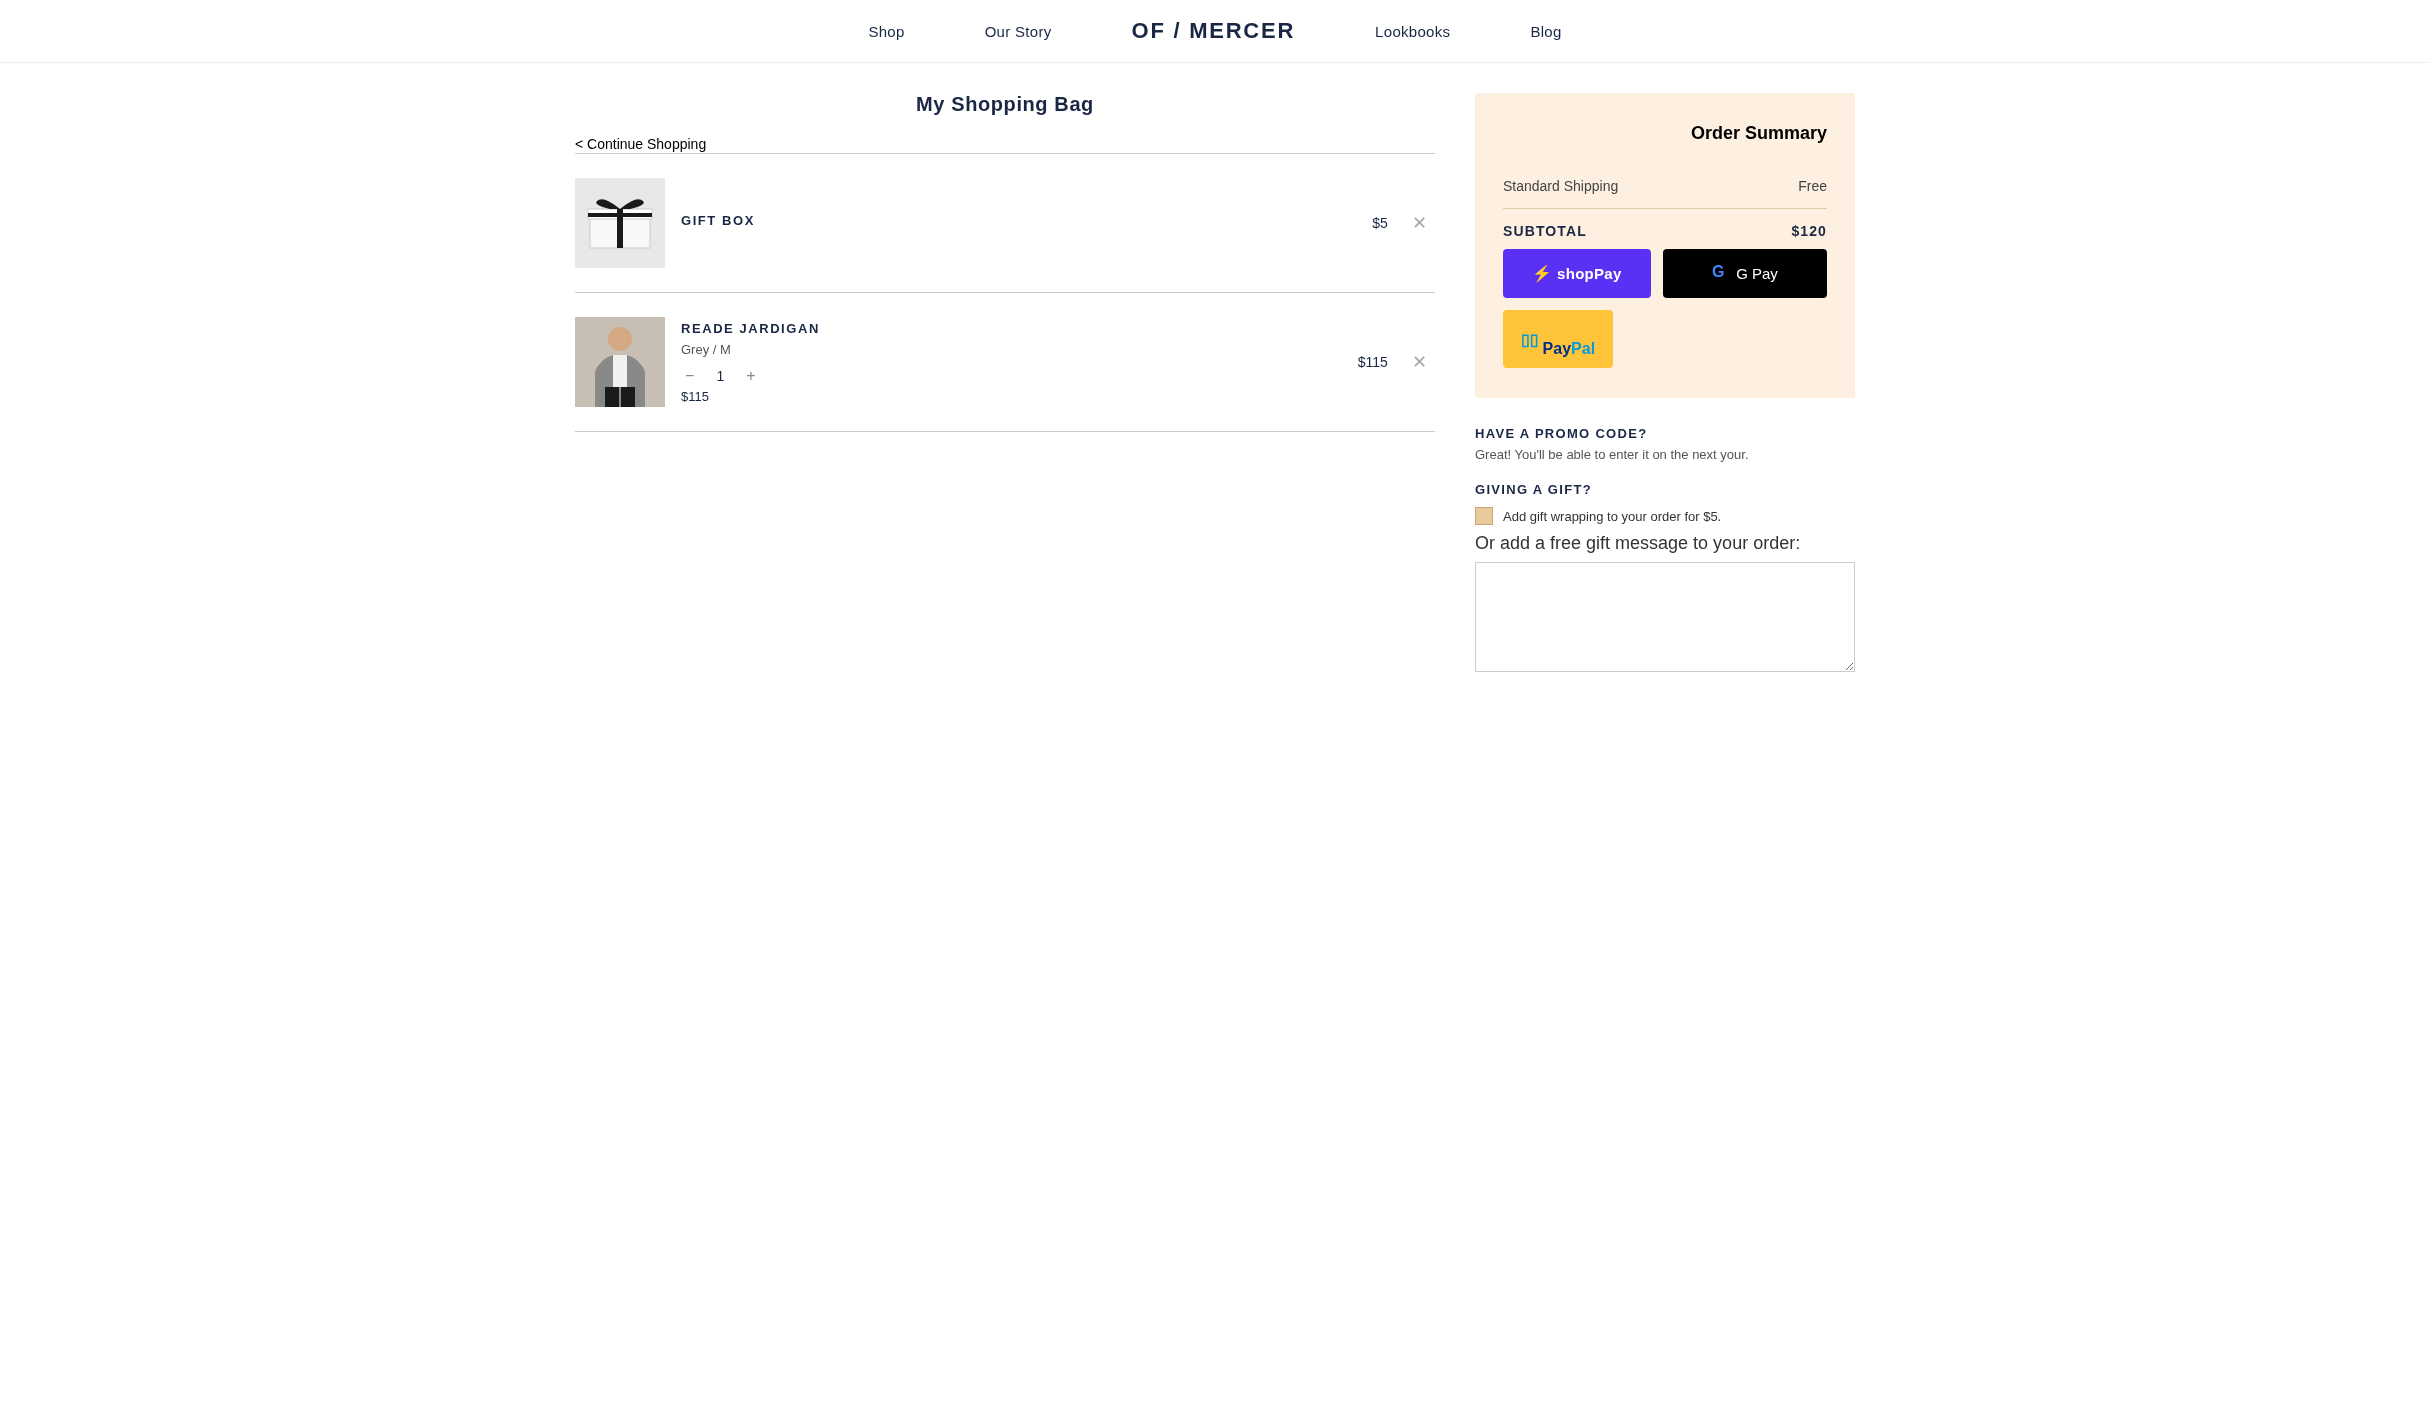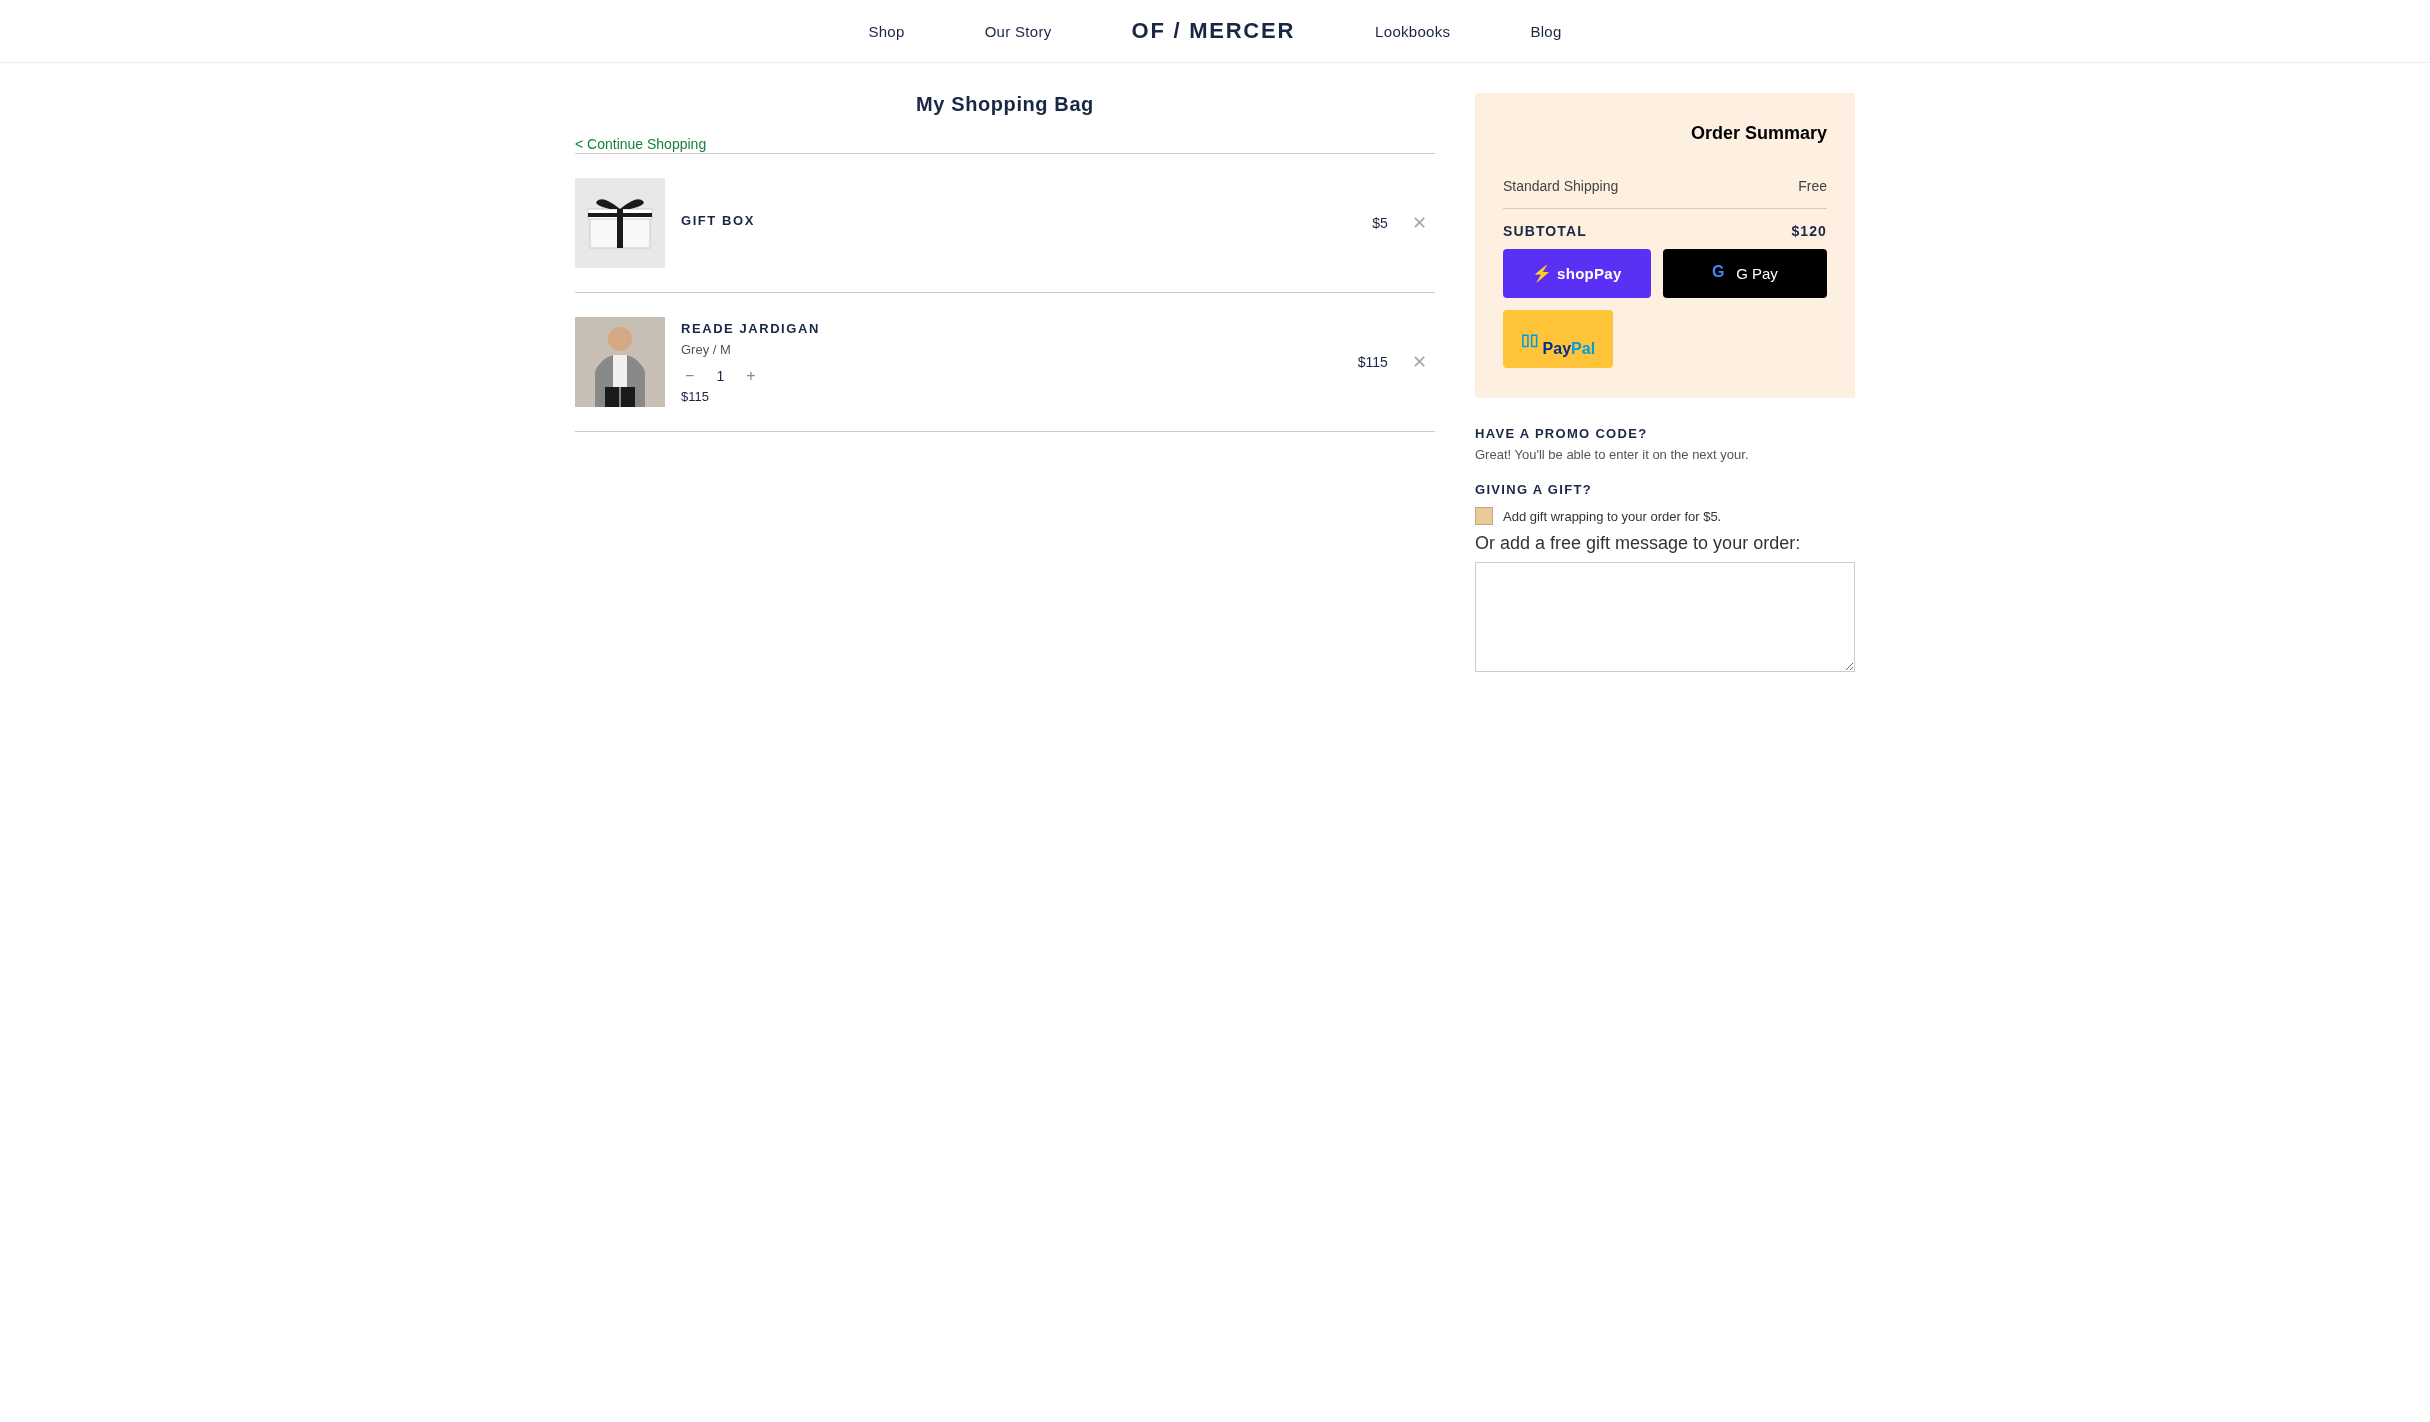--- a/index.html
+++ b/index.html
@@ -13,21 +13,21 @@
 
     
     .main { display: flex; gap: 40px; padding: 30px 60px; max-width: 1400px; margin: 0 auto; }
     .cart-section { flex: 1; min-width: 0; }
     .sidebar { width: 380px; flex-shrink: 0; }
 
     
     .page-title { text-align: center; font-size: 20px; font-weight: 700; letter-spacing: 0.03em; margin-bottom: 20px; font-family: 'Arial', sans-serif; color: #1a2744; }
 
     
-    .continue-shopping { color: #15803d; font-size: 14px; text-decoration: none; display: inline-block; font-family: 'Arial', sans-serif; }
+    .continue-shopping { color: #000000; font-size: 14px; text-decoration: none; display: inline-block; font-family: 'Arial', sans-serif; }
 
     
     .divider { border: none; border-top: 1px solid #ccc; margin: 0; }
 
     
     .cart-item { display: flex; align-items: center; gap: 16px; padding: 24px 0; }
     .item-details { flex: 1; }
     .item-name { font-weight: 700; font-size: 13px; letter-spacing: 0.12em; text-transform: uppercase; font-family: 'Arial', sans-serif; margin-bottom: 6px; color: #1a2744; }
     .item-variant { font-size: 13px; color: #555; font-family: 'Arial', sans-serif; margin-bottom: 6px; }
     .item-price-small { font-size: 13px; color: #1a2744; font-family: 'Arial', sans-serif; }

